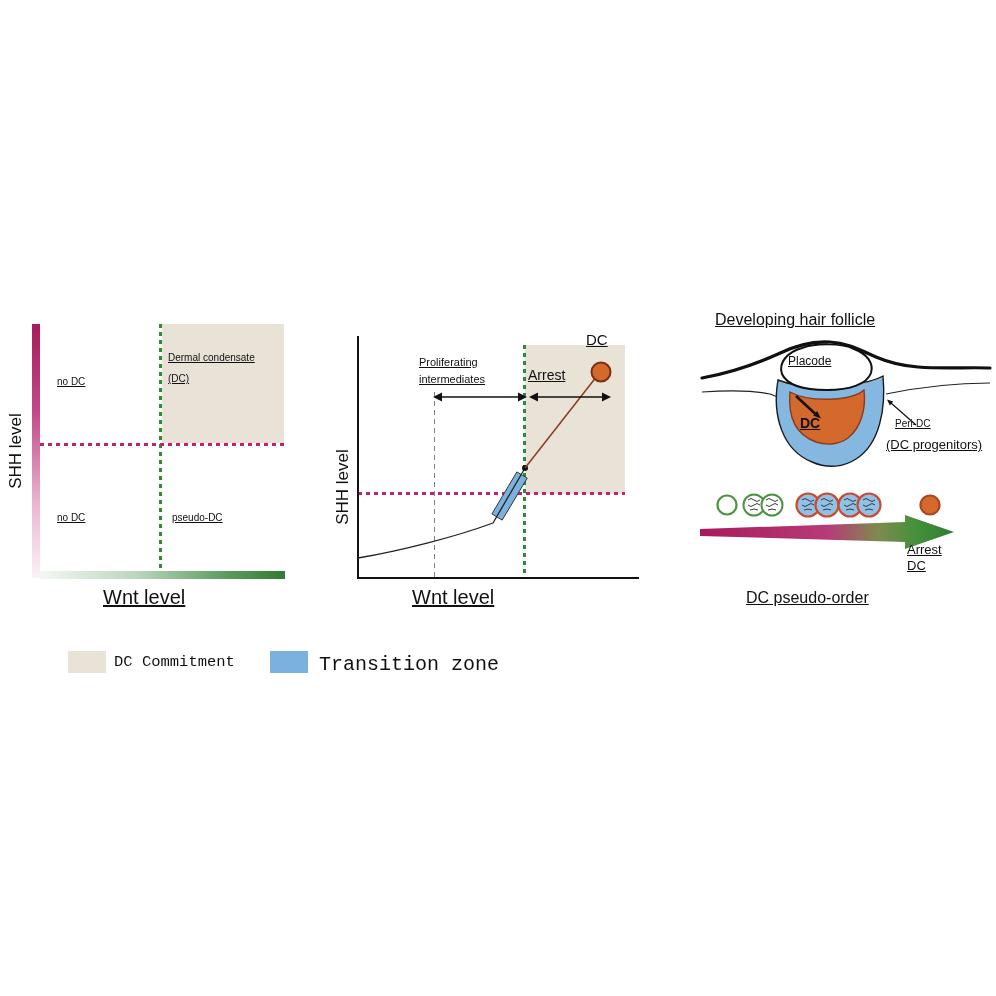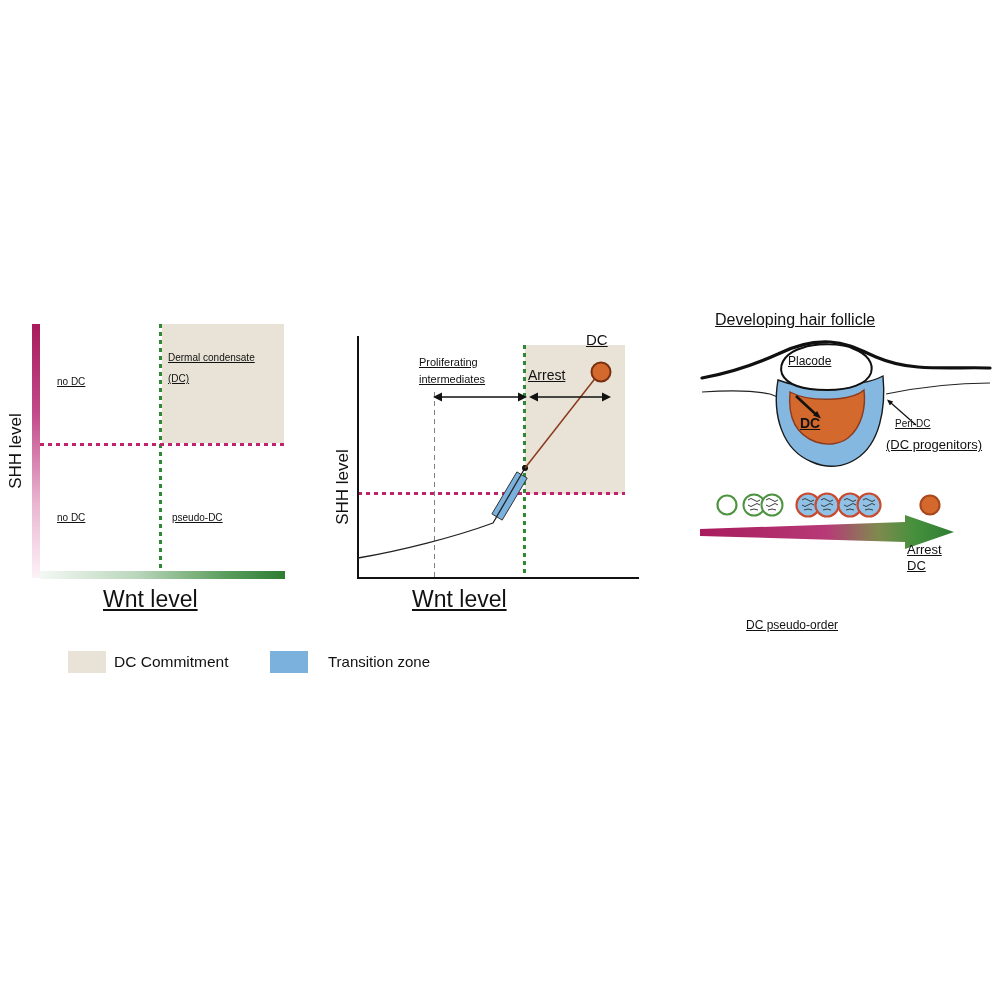--- a/index.html
+++ b/index.html
@@ -1,24 +1,24 @@
 <!DOCTYPE html>
 <html><head>
 <meta charset="utf-8">
 <style>
   html,body{margin:0;padding:0;background:#fff;}
   .canvas{position:relative;width:996px;height:996px;background:#ffffff;overflow:hidden;
           font-family:"Liberation Sans", sans-serif;color:#111;}
   .abs{position:absolute;}
   .t{position:absolute;color:#111;}
   .c{text-decoration:underline;}
-  .nw{white-space:nowrap;}
+  .nw{white-space:nowrap;font-family:Liberation Mono, monospace;}
   .vlabel{position:absolute;width:120px;height:20px;line-height:20px;text-align:center;
           transform:rotate(-90deg);font-size:17px;color:#111;}
-  .axis-label{font-size:23px;}
+  .axis-label{font-size:20px;}
   .quad{font-size:10px;line-height:21px;}
   .beige{background:#e8e3d6;}
   .dot-v-green{position:absolute;width:3px;
      background:repeating-linear-gradient(to bottom,#2e8b33 0 4px,transparent 4px 8px);}
   .dot-h-magenta{position:absolute;height:3px;
      background:repeating-linear-gradient(to right,#c0236c 0 4px,transparent 4px 8px);}
   .dash-v-gray{position:absolute;width:1px;
      background:repeating-linear-gradient(to bottom,#808080 0 5px,transparent 5px 9px);}
   .legend-swatch{position:absolute;width:38px;height:22px;}
   .sq{stroke:#3a3a3a;stroke-width:1;fill:none;}
@@ -154,20 +154,20 @@
     </g>
     <circle cx="240" cy="175" r="9.5" fill="#d3692c" stroke="#a8481c" stroke-width="2.2"></circle>
   </svg>
 
   <div class="t c" style="left:788px;top:354px;width:80px;font-size:12px;">Placode</div>
   <div class="t c" style="left:800px;top:415px;width:56px;font-size:14px;font-weight:bold;">DC</div>
   <div class="t c" style="left:895px;top:418px;width:100px;font-size:10px;">Peri-DC</div>
   <div class="t c" style="left:886px;top:437px;width:118px;font-size:13px;">(DC progenitors)</div>
   <div class="t c" style="left:907px;top:542px;width:60px;font-size:13px;">Arrest</div>
   <div class="t c" style="left:907px;top:558px;width:60px;font-size:13px;">DC</div>
-  <div class="t c" style="left:746px;top:618px;width:200px;font-size:12px;">DC pseudo-order</div>
+  <div class="t c" style="left:746px;top:589px;width:200px;font-size:16px;">DC pseudo-order</div>
 
   <div class="legend-swatch" style="left:68px;top:651px;background:#e8e3d6;"></div>
   <div class="t nw" style="left:114px;top:653px;font-size:15.5px;">DC Commitment</div>
   <div class="legend-swatch" style="left:270px;top:651px;background:#7ab2dd;"></div>
-  <div class="t nw" style="left:328px;top:653px;font-size:15px;">Transition zone</div>
+  <div class="t nw" style="left:319px;top:653px;font-size:20px;">Transition zone</div>
 
 </div>
 
 </body></html>

